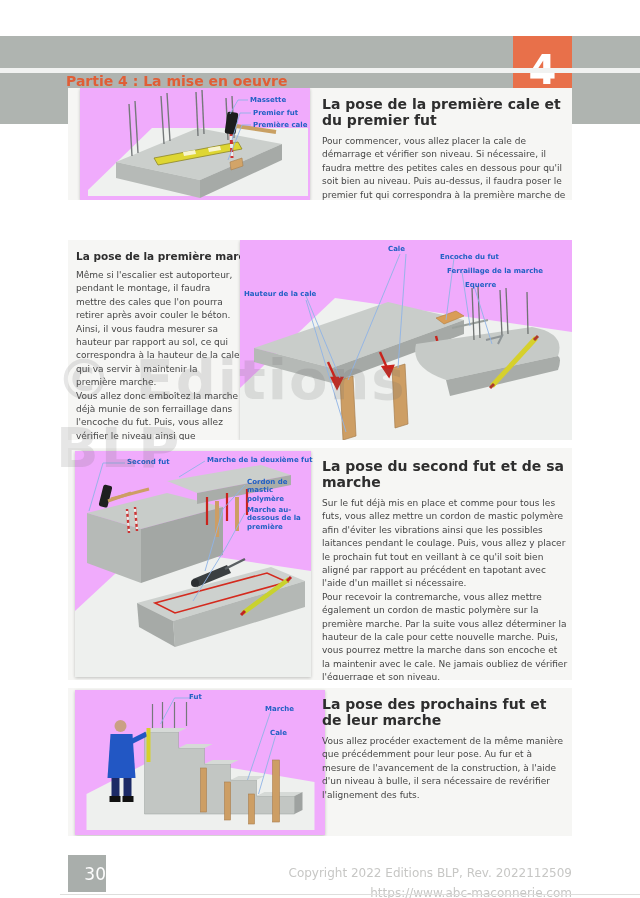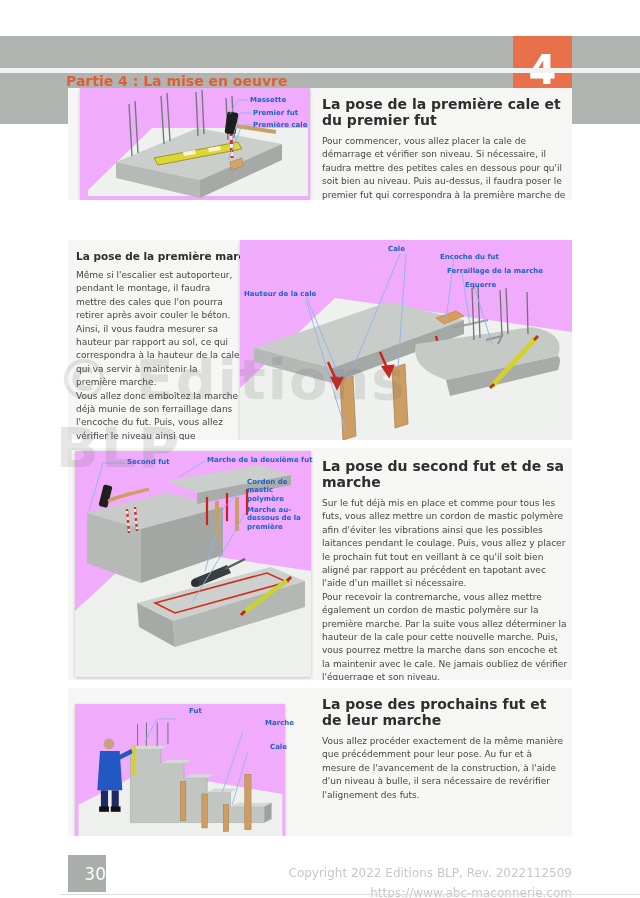--- a/index.html
+++ b/index.html
@@ -17,21 +17,21 @@
   
   .sec{position:absolute;left:68px;width:504px;background:#f6f6f4;overflow:hidden;}
   #sec1{top:88px;height:112px;}
   #sec2{top:240px;height:200px;}
   #sec3{top:448px;height:232px;}
   #sec4{top:688px;height:148px;}
   .img-card{position:absolute;background:#f0abfc;box-shadow:0 1px 3px rgba(0,0,0,0.22);}
   #card1{left:12px;top:0;width:230px;height:112px;}
   #card2{left:172px;top:0;width:332px;height:200px;}
   #card3{left:7px;top:3px;width:236px;height:226px;}
-  #card4{left:7px;top:16px;width:210px;height:145px;}
+  #card4{left:7px;top:2px;width:210px;height:145px;padding-left:40px;}
   .img-card svg{position:absolute;left:0;top:0;width:100%;height:100%;}
   .txt{position:absolute;}
   #txt1{left:254px;top:8px;width:246px;}
   #txt2{left:8px;top:10px;width:164px;}
   #txt3{left:254px;top:10px;width:246px;}
   #txt4{left:254px;top:8px;width:246px;}
   .txt h2{font-size:14px;font-weight:bold;color:#2e2e2e;margin:0 0 7px 0;}
   #txt2 h2{white-space:nowrap;font-size:10.5px;}
   .txt p{font-size:9px;line-height:13.4px;color:#464646;margin:0;}
   

